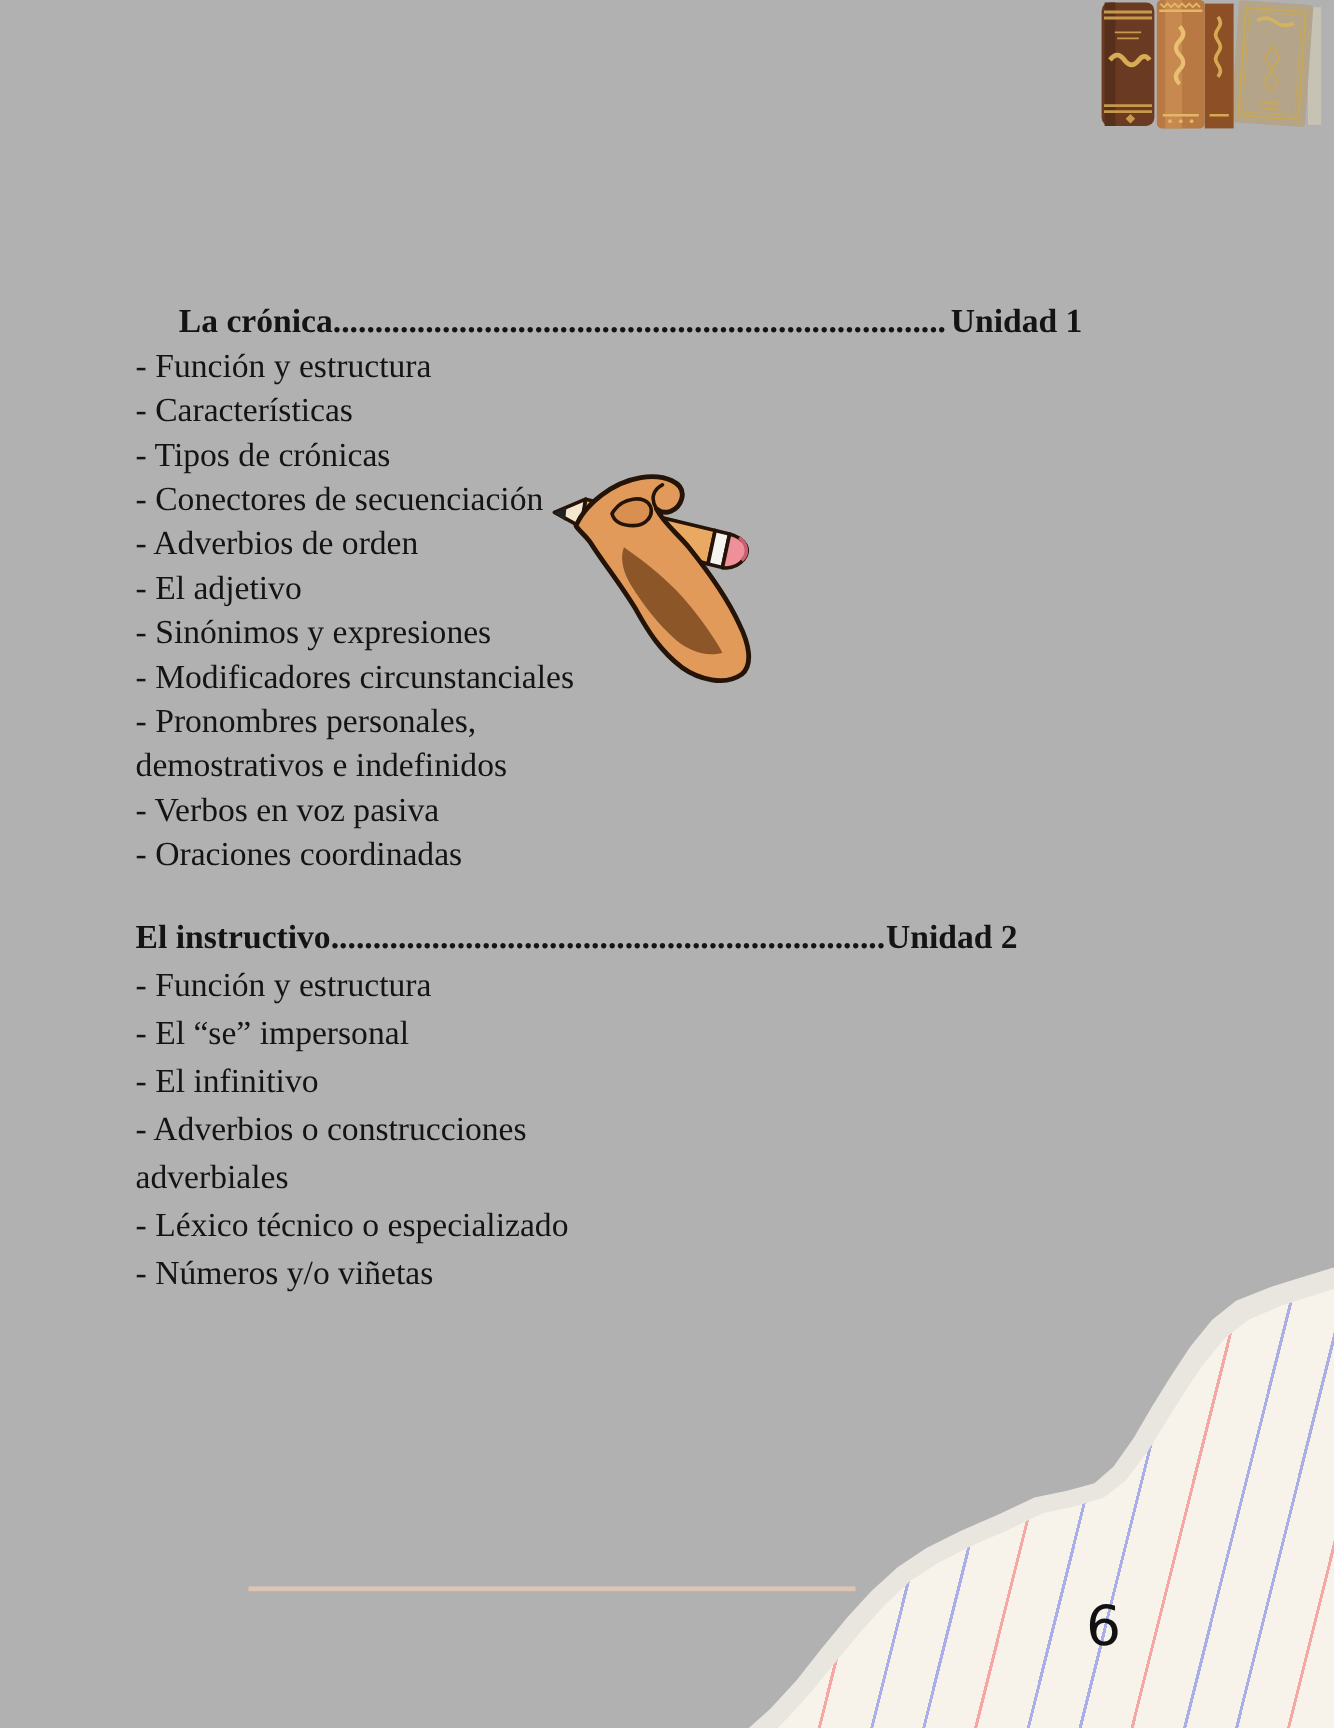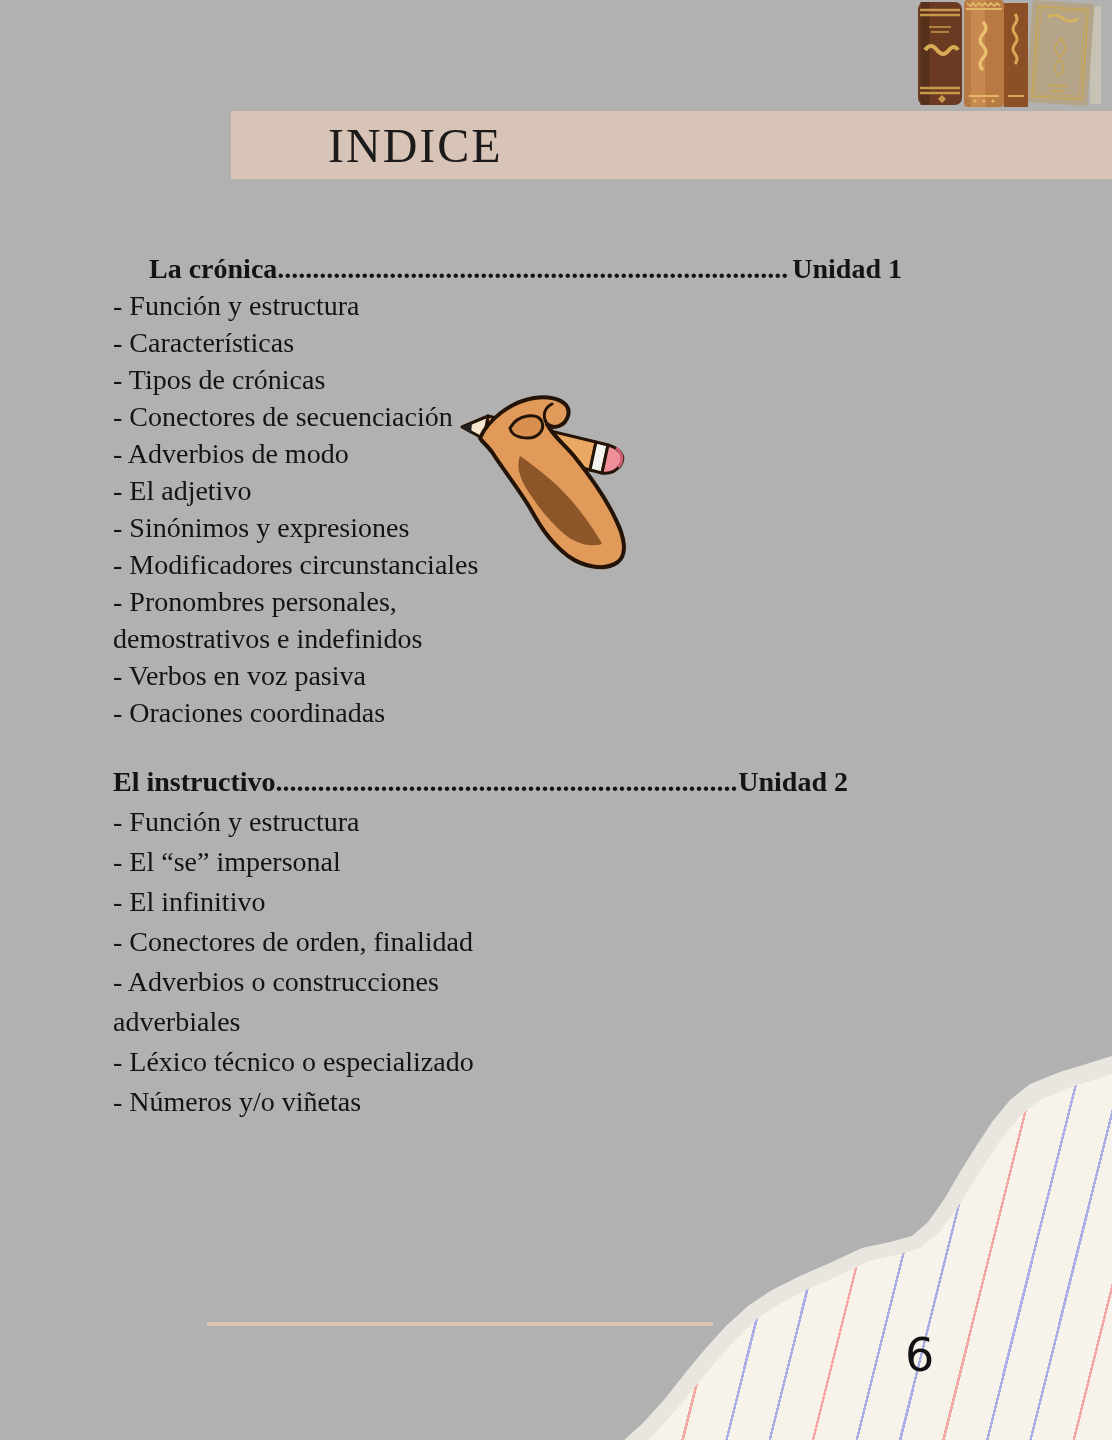--- a/index.html
+++ b/index.html
@@ -112,56 +112,52 @@
       <circle cx="79" cy="101" r="1.6" fill="#e2b765"></circle>
       <circle cx="88" cy="101" r="1.6" fill="#e2b765"></circle>
     <rect x="13" y="2" width="44" height="103" rx="7" fill="#6b3a22"></rect>
     <path d="M20 2 v103" stroke="#57301c" stroke-width="9"></path>
     <path d="M15 10 h40 M15 15 h40 M15 88 h40 M15 93 h40" stroke="#c79a4b" stroke-width="2.4"></path>
     <path d="M24 27 h22 M26 32 h18" stroke="#c79a4b" stroke-width="1.5"></path>
     <path d="M20 50 q6 -8 12 0 q6 8 12 0 q5 -6 9 0" stroke="#d8ab55" stroke-width="4" fill="none"></path>
     <path d="M33 99 l4 4 4 -4 -4 -4 z" fill="#c79a4b"></path>
   </svg>
 
-  <div class="banner">
-    <h1>INDICE</h1>
-  </div>
 
   <div class="toc">
 
     <section class="sec1">
       <div class="toc-heading">
         <span>La crónica</span>
         <span class="leader">....................................................................................................</span>
         <span class="unit">Unidad 1</span>
       </div>
       <div class="toc-line">- Función y estructura</div>
       <div class="toc-line">- Características</div>
       <div class="toc-line">- Tipos de crónicas</div>
       <div class="toc-line">- Conectores de secuenciación</div>
-      <div class="toc-line">- Adverbios de modo</div>
+      <div class="toc-line">- Adverbios de orden</div>
       <div class="toc-line">- El adjetivo</div>
       <div class="toc-line">- Sinónimos y expresiones</div>
       <div class="toc-line">- Modificadores circunstanciales</div>
       <div class="toc-line">- Pronombres personales,</div>
       <div class="toc-line">demostrativos e indefinidos</div>
       <div class="toc-line">- Verbos en voz pasiva</div>
       <div class="toc-line">- Oraciones coordinadas</div>
     </section>
 
     <section class="sec2">
       <div class="toc-heading">
         <span>El instructivo</span>
         <span class="leader">....................................................................................................</span>
         <span>Unidad 2</span>
       </div>
       <div class="toc-line">- Función y estructura</div>
       <div class="toc-line">- El “se” impersonal</div>
       <div class="toc-line">- El infinitivo</div>
-      <div class="toc-line">- Conectores de orden, finalidad</div>
       <div class="toc-line">- Adverbios o construcciones</div>
       <div class="toc-line">adverbiales</div>
       <div class="toc-line">- Léxico técnico o especializado</div>
       <div class="toc-line">- Números y/o viñetas</div>
     </section>
   </div>
 
   <svg class="hand" viewBox="0 0 225 195" aria-hidden="true">
 
     <polygon points="38,30 146,56 140,84 34,53" fill="#eaa963" stroke="#241307" stroke-width="3" stroke-linejoin="round"></polygon>

